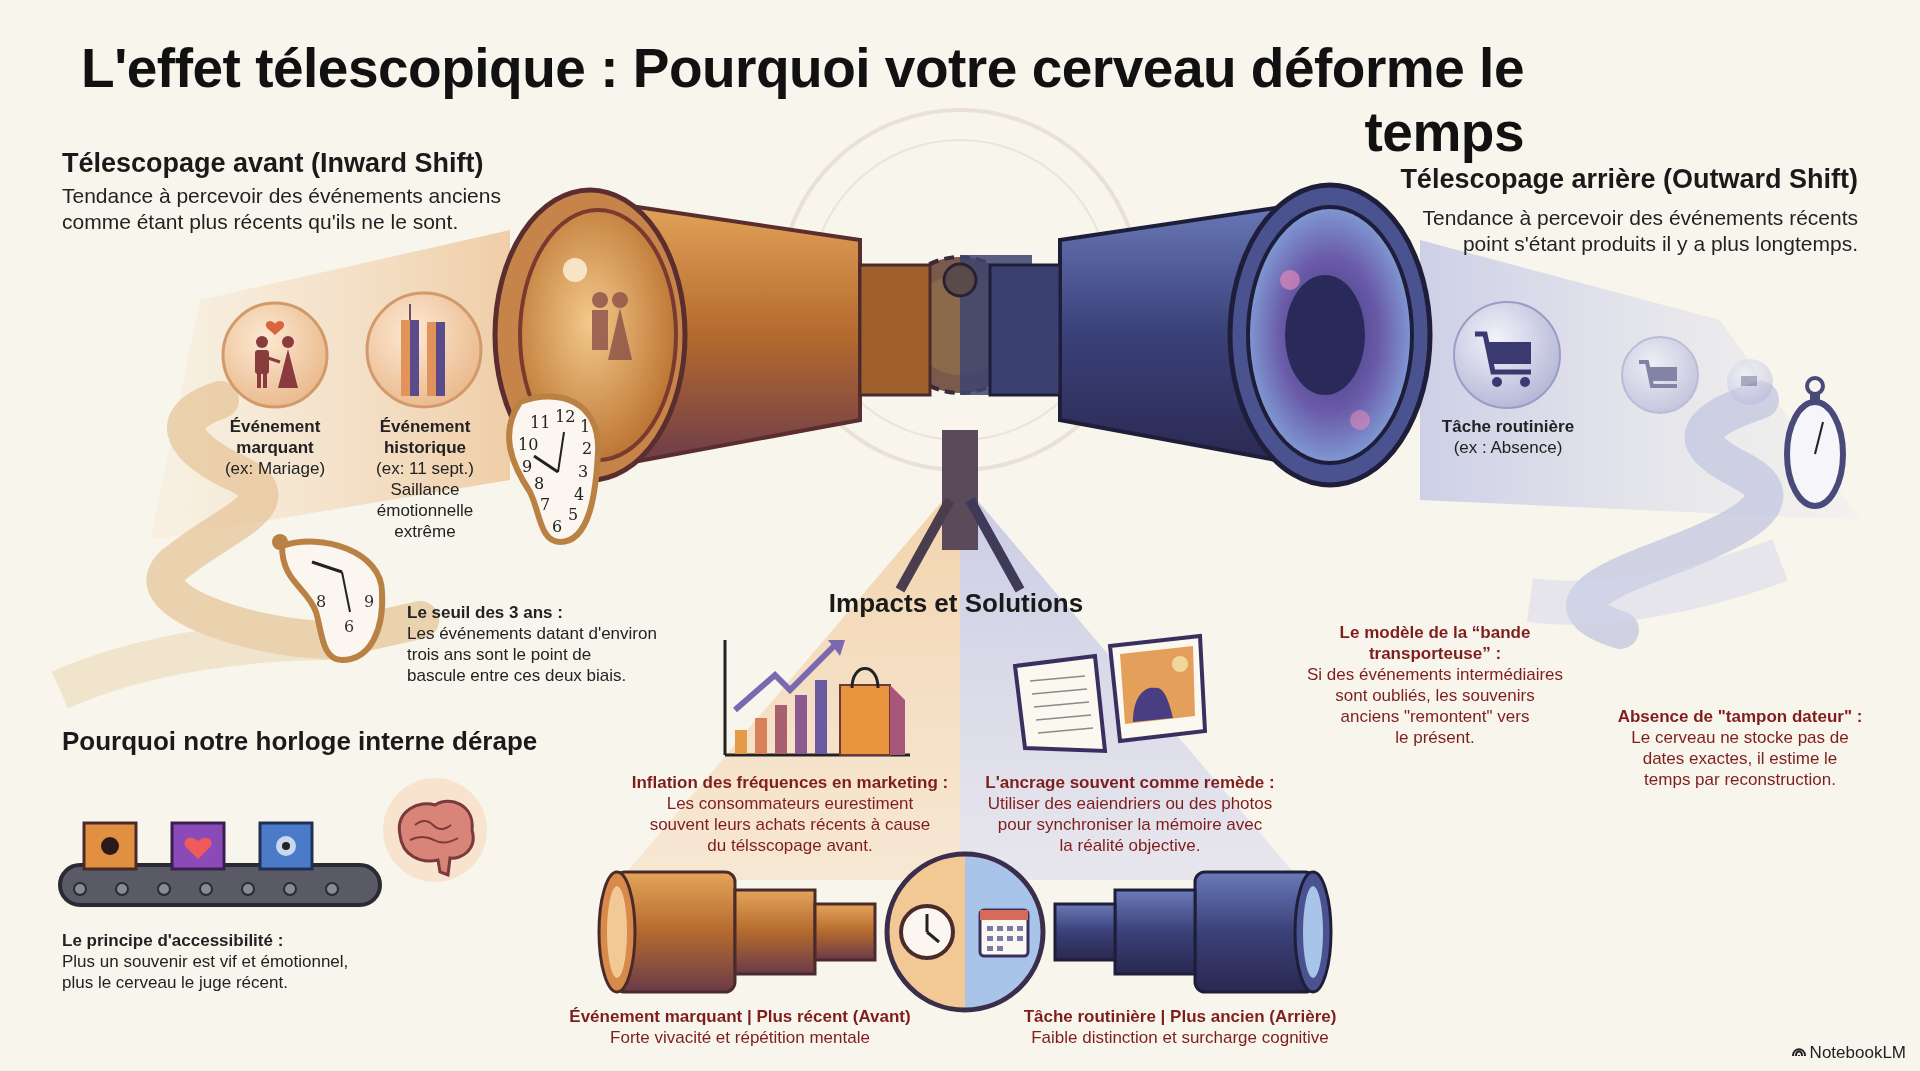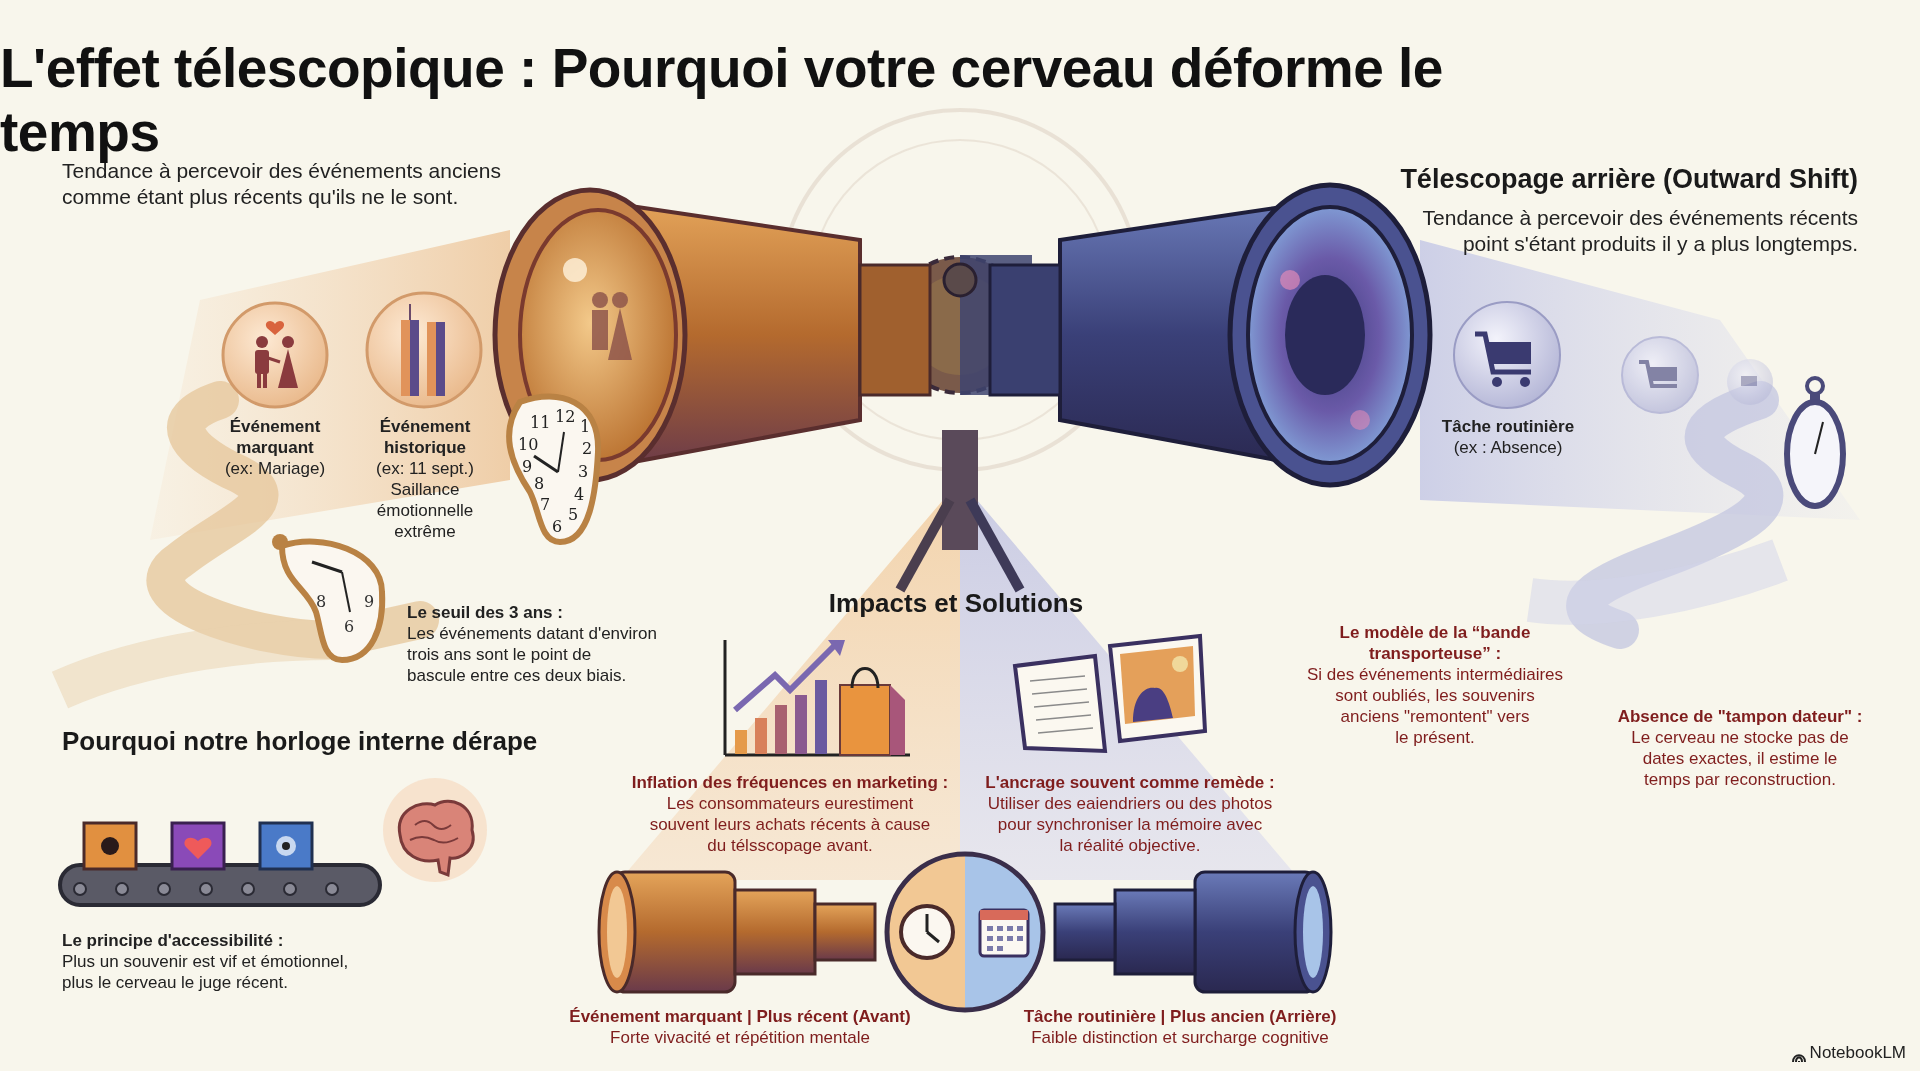--- a/index.html
+++ b/index.html
@@ -4,21 +4,21 @@
 <style>
   html, body { margin:0; padding:0; }
   body {
     width:1920px; height:1071px; position:relative; overflow:hidden;
     background:#f8f6ec;
     font-family: "Liberation Sans", sans-serif;
     color:#1c1a18;
   }
   .abs { position:absolute; }
   .title {
-    left:0; width:1524px; top:36px; text-align:left;
+    left:0; width:1524px; top:36px; text-align:right;
     font-size:55px; font-weight:bold; letter-spacing:-0.5px; color:#111;
   }
   .h2 { font-size:27px; font-weight:bold; color:#1a1a1a; }
   .desc { font-size:21px; line-height:26px; color:#222; }
   .lbl { font-size:17px; line-height:21px; color:#222; text-align:center; }
   .lbl b, .para b { font-weight:bold; display:block; }
   .para { font-size:17px; line-height:21px; color:#222; }
   svg { position:absolute; overflow:visible; }
   .cap { font-size:17px; line-height:21px; text-align:center; color:#7f1d1d; }
   .cap b { display:block; font-weight:bold; }
@@ -59,21 +59,22 @@
   <path d="M220,400 C160,420 190,450 230,470 C300,500 230,520 180,560 C120,600 260,640 330,640 L420,620" fill="none" stroke="#e6c59a" stroke-width="38" opacity="0.75" stroke-linecap="round"></path>
   <path d="M60,690 C150,650 260,640 330,640" fill="none" stroke="#ead1ae" stroke-width="40" opacity="0.5"></path>
 
   <path d="M1760,400 C1700,420 1680,440 1740,470 C1800,500 1740,530 1660,560 C1580,590 1560,610 1620,630" fill="none" stroke="#c3c6e0" stroke-width="38" opacity="0.75" stroke-linecap="round"></path>
   <path d="M1530,600 C1600,610 1700,590 1780,560" fill="none" stroke="#d2d4ea" stroke-width="44" opacity="0.5"></path>
 </svg>
 
 <div class="abs title">L'effet télescopique : Pourquoi votre cerveau déforme le temps</div>
 
 <div class="abs" style="left:62px; top:148px;">
-  <div class="desc" style="margin-top:10px;">
+  <div class="h2">Télescopage avant (Inward Shift)</div>
+  <div class="desc" style="margin-top:4px;">
     <div>Tendance à percevoir des événements anciens</div>
     <div>comme étant plus récents qu'ils ne le sont.</div>
   </div>
 </div>
 
 <div class="abs" style="right:62px; top:148px; text-align:right;margin-top:16px;">
   <div class="h2">Télescopage arrière (Outward Shift)</div>
   <div class="desc" style="margin-top:10px;">
     <div>Tendance à percevoir des événements récents</div>
     <div>point s'étant produits il y a plus longtemps.</div>
@@ -388,18 +389,18 @@
 
 <div class="abs cap" style="left:560px; top:1006px; width:360px;">
   <b>Événement marquant | Plus récent (Avant)</b>
   <div>Forte vivacité et répétition mentale</div>
 </div>
 <div class="abs cap" style="left:1000px; top:1006px; width:360px;">
   <b>Tâche routinière | Plus ancien (Arrière)</b>
   <div>Faible distinction et surcharge cognitive</div>
 </div>
 
-<div class="abs" style="right:14px; bottom:8px; font-size:17px; color:#222; display:flex; align-items:flex-end; gap:3px;">
+<div class="abs" style="right:14px; bottom:8px; font-size:17px; color:#222; display:flex; align-items:flex-start; gap:3px;">
   <svg width="16" height="14" style="position:static;">
     <path d="M2,13 C2,4 14,4 14,13 M5,13 C5,7 11,7 11,13 M8,13 L8,12" fill="none" stroke="#222" stroke-width="2"></path>
   </svg>
   <span>NotebookLM</span>
 </div>
 
 </body></html>

